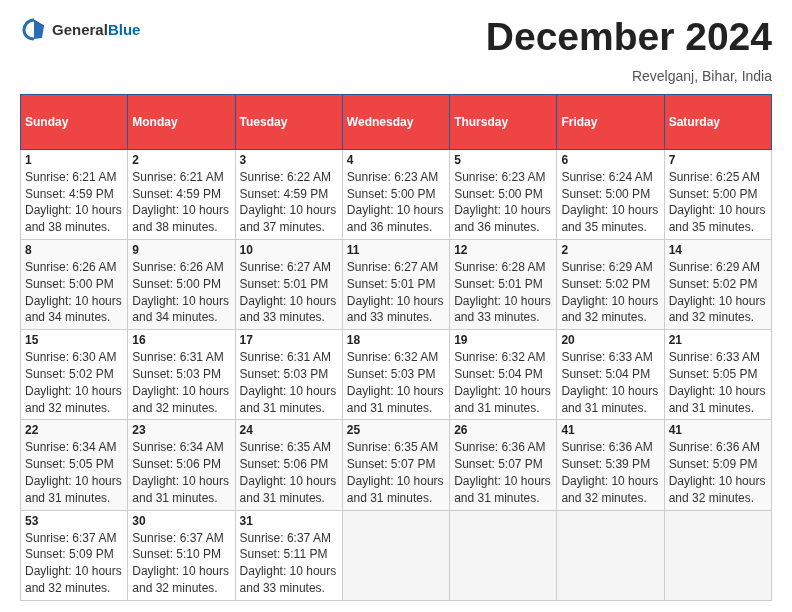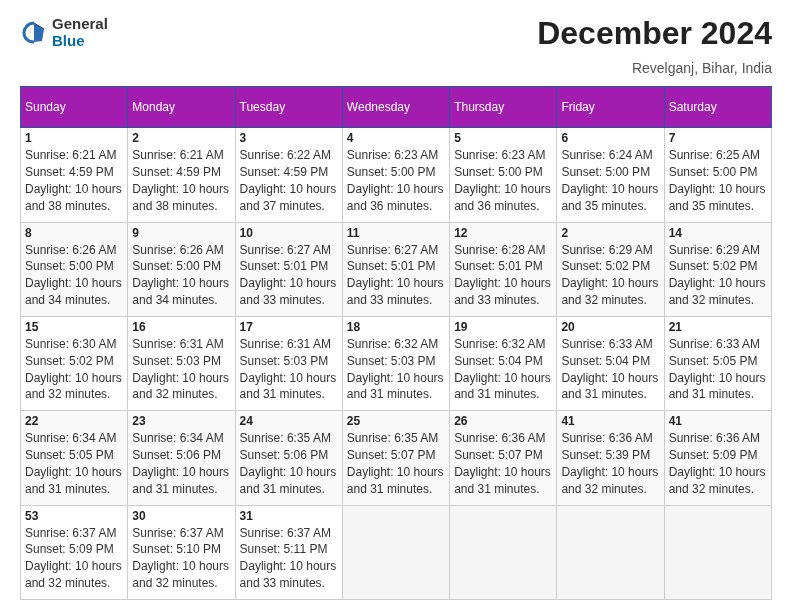--- a/index.html
+++ b/index.html
@@ -23,64 +23,64 @@
       align-items: flex-start;
       margin-bottom: 10px;
     }
     .logo {
       display: flex;
       align-items: center;
       gap: 4px;
     }
     .logo-text {
       display: flex;
-      flex-direction: column;
+      flex-direction: row;
       line-height: 1.1;
     }
     .logo-general {
       font-size: 15px;
       font-weight: bold;
       color: #333;
     }
     .logo-blue {
       font-size: 15px;
       font-weight: bold;
       color: #0369a1;
     }
     .logo-icon {
       width: 28px;
       height: 28px;
     }
     .title-area {
       text-align: right;
     }
     .month-title {
-      font-size: 32px;
+      font-size: 39px;
       font-weight: bold;
       color: #222;
       line-height: 1.1;
     }
     .location {
       font-size: 14px;
       color: #555;
       margin-top: 9px;
     }
     .calendar {
       flex: 1;
       border: 1px solid #ccc;
       border-collapse: collapse;
       width: 100%;
       table-layout: fixed;
     }
     .calendar th {
-      background: #a21caf;
+      background: #ef4444;
       color: #fff;
       font-size: 12px;
-      font-weight: normal;
-      padding: 13px 4px;
+      font-weight: bold;
+      padding: 20px 4px;
       text-align: left;
       border: 1px solid #1f5a9a;
     }
     .calendar td {
       border: 1px solid #ccc;
       vertical-align: top;
       padding: 3px 4px;
       font-size: 9.5px;
       color: #333;
       height: 85px;

